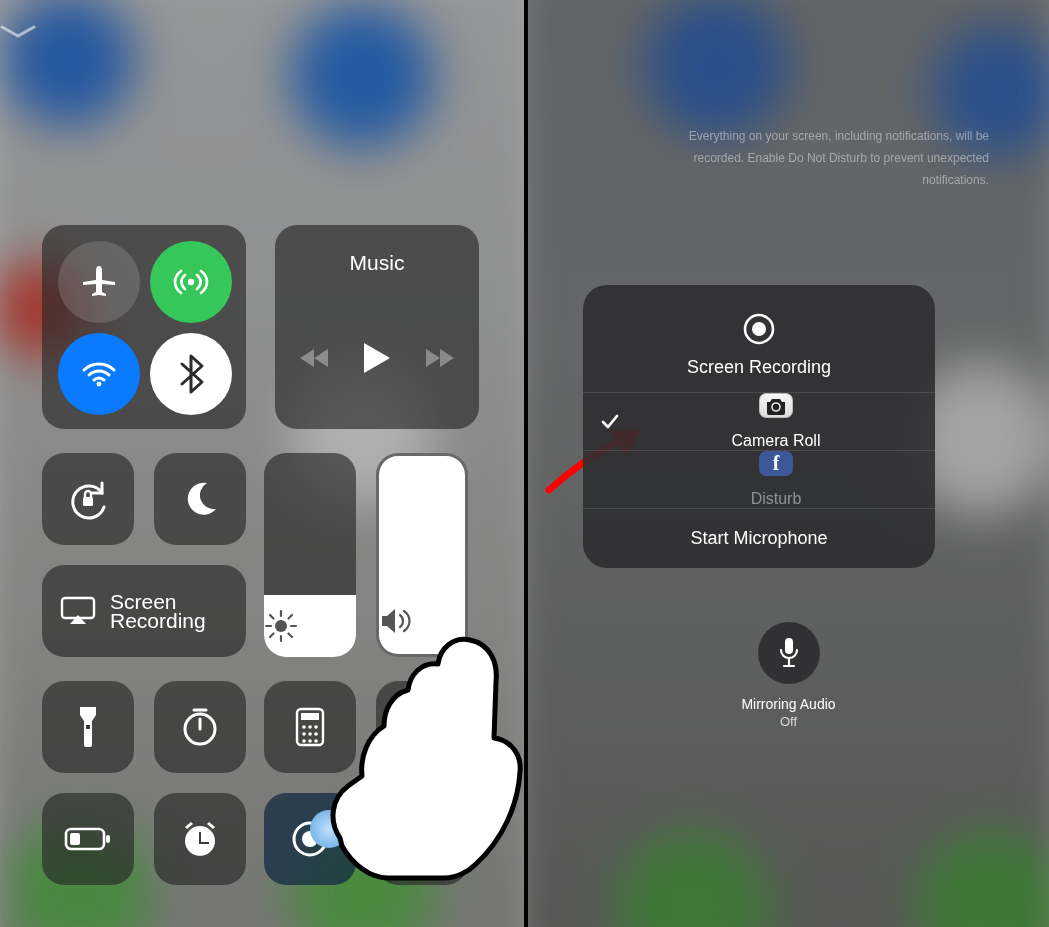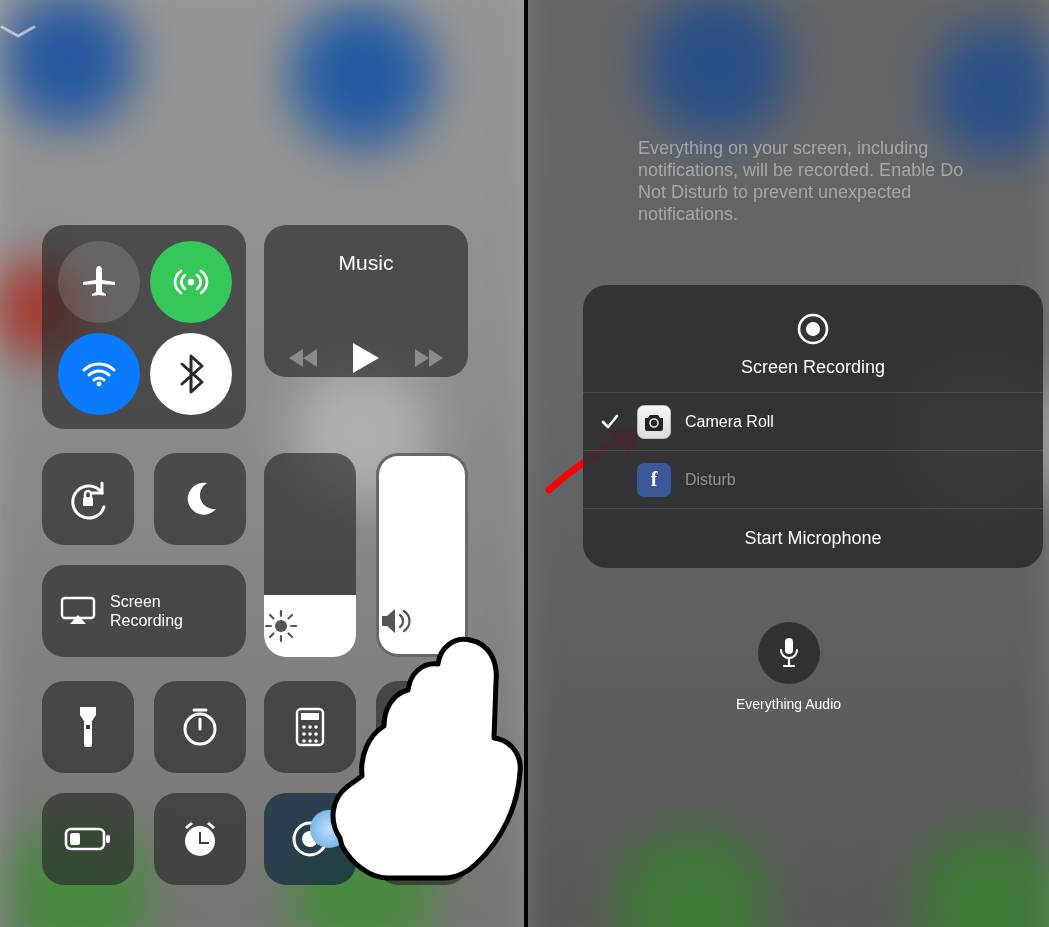--- a/index.html
+++ b/index.html
@@ -30,38 +30,38 @@
   
   .cc{position:absolute;left:42px;top:225px;width:432px;}
   .module{background:rgba(40,40,40,0.65);border-radius:22px;position:absolute;}
   .conn{left:0;top:0;width:204px;height:204px;}
   .conn .circle{position:absolute;width:82px;height:82px;border-radius:50%;display:flex;align-items:center;justify-content:center;}
   .conn .airplane{left:16px;top:16px;background:rgba(255,255,255,0.15);}
   .conn .cellular{left:108px;top:16px;background:#35c759;}
   .conn .wifi{left:16px;top:108px;background:#0a7aff;}
   .conn .bluetooth{left:108px;top:108px;background:#ffffff;}
 
-  .music{left:222px;top:0;width:204px;height:152px;color:#fff;}
+  .music{left:233px;top:0;width:204px;height:204px;color:#fff;}
   .music .title{position:absolute;top:26px;left:0;right:0;text-align:center;font-size:21px;font-weight:500;}
   .music .controls{position:absolute;left:0;right:0;top:118px;display:flex;justify-content:center;align-items:center;gap:34px;}
   .music .skip{opacity:.35;}
 
   .small{width:92px;height:92px;display:flex;align-items:center;justify-content:center;}
   .lock-mod{left:0;top:228px;}
   .dnd-mod{left:112px;top:228px;}
 
   .brightness,.volume{width:92px;height:204px;border-radius:22px;overflow:hidden;position:absolute;}
   .brightness{left:222px;top:228px;background:rgba(40,40,40,0.65);}
   .brightness .fill{position:absolute;left:0;right:0;bottom:0;height:62px;background:#fff;}
   .brightness .icon{position:absolute;left:0;right:0;bottom:14px;text-align:center;}
   .volume{left:334px;top:228px;background:#fff;border:3px solid rgba(40,40,40,0.7);}
   .volume .icon{position:absolute;left:0;right:0;bottom:18px;text-align:center;color:#555;}
 
   .mirroring{left:0;top:340px;width:204px;height:92px;display:flex;align-items:center;gap:14px;padding:0 18px;color:#fff;}
-  .mirroring .label{font-size:16px;line-height:19px;}
+  .mirroring .label{font-size:21px;line-height:19px;}
 
   .row-icons .small{top:456px;}
   .flash{left:0;}
   .timer{left:112px;}
   .calc{left:222px;}
   .camera-mod{left:334px;}
 
   .row-icons2 .small{top:568px;}
   .lowpower{left:0;}
   .alarm{left:112px;}
@@ -70,28 +70,28 @@
 
   
   .chevron-top{position:absolute;left:0;right:0;top:25px;text-align:center;}
 
   
   .hand{position:absolute;left:318px;top:620px;width:210px;height:260px;pointer-events:none;}
   .hand svg{position:absolute;left:0;top:0;}
   .touch-dot{position:absolute;left:310px;top:810px;width:38px;height:38px;border-radius:50%;background:radial-gradient(circle,#bde0ff 0%,#7cb6e8 70%);pointer-events:none;}
 
   
-  .hint-text{position:absolute;left:110px;right:60px;top:137px;text-align:left;color:rgba(220,220,220,0.55);font-size:18px;line-height:22px;}
+  .hint-text{position:absolute;left:110px;right:60px;top:125px;text-align:right;color:rgba(220,220,220,0.55);font-size:12px;line-height:22px;}
   .arrow{position:absolute;left:15px;top:380px;width:100px;height:120px;pointer-events:none;}
 
-  .popup{position:absolute;left:55px;top:285px;width:460px;background:rgba(46,46,48,0.90);border-radius:24px;color:#fff;overflow:hidden;}
+  .popup{position:absolute;left:55px;top:285px;width:352px;background:rgba(46,46,48,0.90);border-radius:24px;color:#fff;overflow:hidden;}
   .popup-header{padding:26px 0 14px 0;text-align:center;}
   .popup-header .rec-icon{margin-bottom:10px;}
   .popup-header .title{font-size:18px;font-weight:500;}
-  .popup-row{height:58px;display:flex;align-items:center;gap:14px;padding:0 20px 0 54px;position:relative;border-top:1px solid rgba(255,255,255,0.12);}
+  .popup-row{height:58px;display:flex;align-items:center;gap:14px;padding:0 20px 0 54px;position:relative;border-top:1px solid rgba(255,255,255,0.12);flex-direction:column;}
   .popup-row .check{position:absolute;left:18px;top:50%;transform:translateY(-50%);}
   .popup-row .app-icon{width:34px;height:34px;border-radius:7px;display:flex;align-items:center;justify-content:center;font-size:20px;}
   .popup-row .camera-roll-icon{background:linear-gradient(180deg,#f7f7f7,#dcdcdc);border:1px solid #bbb;color:#222;}
   .popup-row .fb-icon{background:#3b5998;color:#fff;font-weight:700;font-family:Georgia,serif;}
   .popup-row.fb .label{color:rgba(255,255,255,0.45);}
   .popup-action{height:60px;display:flex;align-items:center;justify-content:center;font-size:18px;border-top:1px solid rgba(255,255,255,0.12);}
 
   .mic-block{position:absolute;left:0;right:0;top:622px;text-align:center;color:#fff;}
   .mic-circle{width:62px;height:62px;border-radius:50%;background:rgba(46,46,48,0.92);display:flex;align-items:center;justify-content:center;margin:0 auto 12px auto;}
   .mic-block .t1{font-size:14px;font-weight:500;}
@@ -376,15 +376,16 @@
 
   <div class="mic-block">
     <div class="mic-circle">
       <svg width="24" height="34" viewBox="0 0 24 34" fill="none" stroke="#fff" stroke-width="2.2" stroke-linecap="round">
           <rect x="8" y="2" width="8" height="16" rx="4" fill="#fff" stroke="none"></rect>
           <path d="M4 14a8 8 0 0 0 16 0"></path>
           <line x1="12" y1="22" x2="12" y2="30"></line>
           <line x1="7" y1="30" x2="17" y2="30"></line>
         </svg>
     </div>
-    <div class="t1">Everything Audio</div>
+    <div class="t1">Mirroring Audio</div>
+    <div class="t2">Off</div>
   </div>
 </div>
 
 </body></html>

